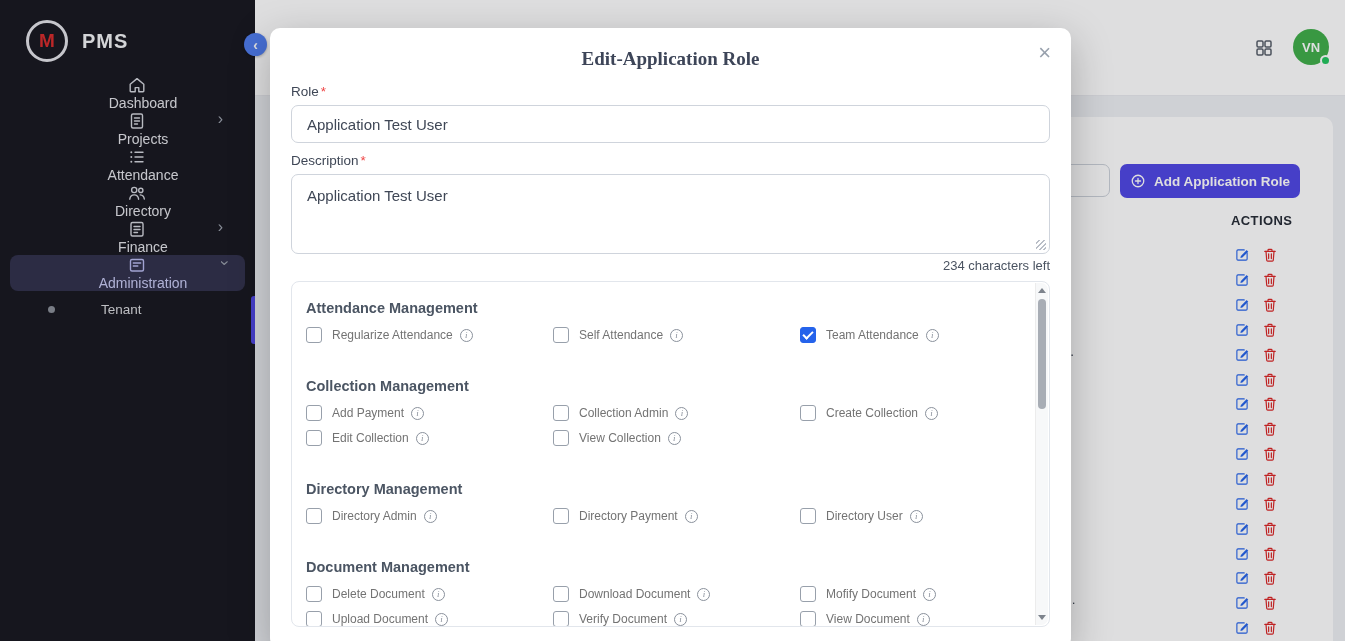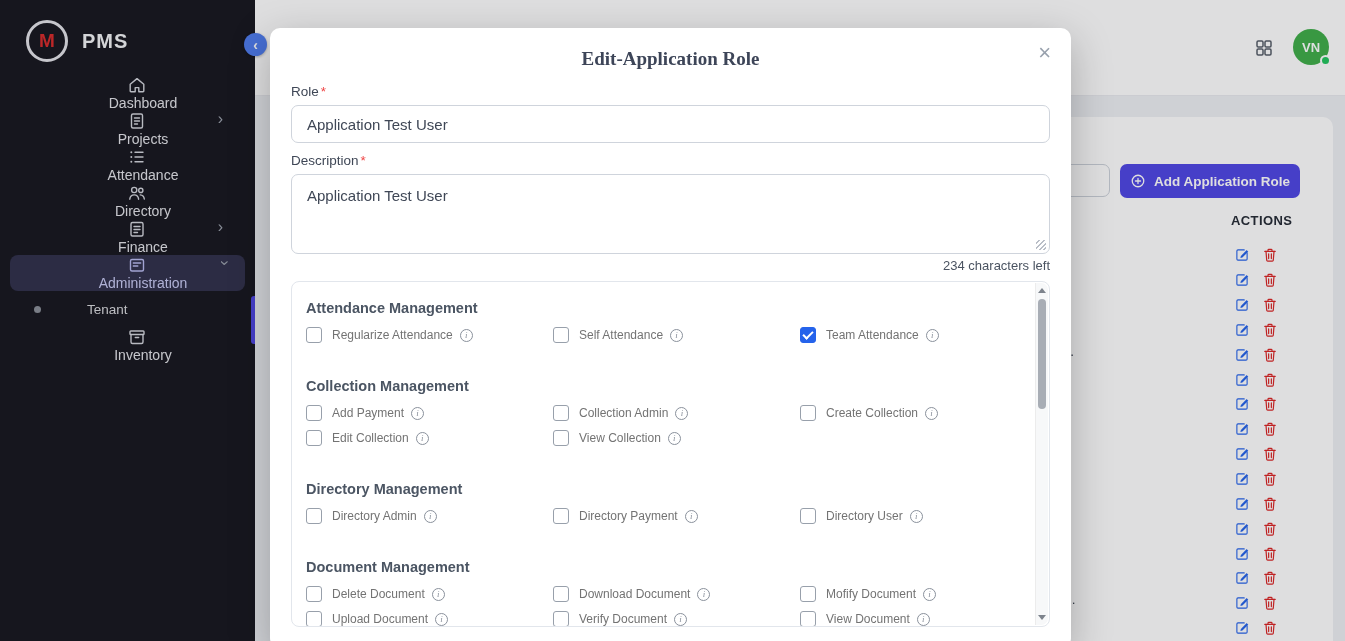--- a/index.html
+++ b/index.html
@@ -16,21 +16,21 @@
   .nav { margin-top:13px; }
   .nav-item { height:36px; display:flex; align-items:center; margin:0 10px; padding-left:18px;
     border-radius:8px; color:#e3e4e9; font-size:14px; position:relative; cursor:pointer;flex-direction:column; }
   .nav-item.active { background:#30304b; color:#c9cbf4; }
   .nicon { width:20px; height:20px; fill:none; stroke:#d3d5dc; stroke-width:1.4; stroke-linejoin:round; stroke-linecap:round; flex:none; }
   .active .nicon { stroke:#b9bbf0; }
   .fdot { fill:#d3d5dc; stroke:none; }
   .nlabel { margin-left:13px; }
   .chev { position:absolute; right:22px; color:#9aa0ab; font-size:16px; line-height:1; }
   .chev.down { transform:rotate(90deg); right:18px; }
-  .nav-child { height:36px; display:flex; align-items:center; padding-left:34px; font-size:13.5px; color:#d9dade; cursor:pointer; }
+  .nav-child { height:36px; display:flex; align-items:center; padding-left:48px; font-size:13.5px; color:#d9dade; cursor:pointer; }
   .dot { width:7px; height:7px; border-radius:50%; background:#8a8f98; margin-right:46px; flex:none; }
   .dot.blue { width:9px; height:9px; background:#4f46e5; margin-right:44px; }
   .active-rail { position:absolute; right:0; top:296px; width:4px; height:48px; background:#4f46e5; border-radius:3px 0 0 3px; }
   .collapse-btn { position:absolute; left:244px; top:33px; width:23px; height:23px; border-radius:50%;
     background:#4f7df0; color:#fff; display:flex; align-items:center; justify-content:center;
     font-size:14px; font-weight:700; z-index:15; box-shadow:0 1px 3px rgba(0,0,0,.3); cursor:pointer; }
 
   
   .topbar { position:absolute; left:255px; top:0; width:1090px; height:96px; background:#ffffff; border-bottom:1px solid #e9ebef; z-index:5; }
   .apps-icon { position:absolute; left:999px; top:38px; width:20px; height:20px; fill:none; stroke:#565d68; stroke-width:1.5; cursor:pointer; }
@@ -392,28 +392,20 @@
             <rect x="3.5" y="4.5" width="13" height="11.5" rx="1.5"></rect>
             <path d="M6.3 8h7.4M6.3 11h4.5"></path>
           </svg>
         <span class="nlabel">Administration</span>
         <span class="chev down">›</span>
       </div>
       <div class="nav-child">
         <span class="dot"></span>
         <span>Tenant</span>
       </div>
-      <div class="nav-item">
-        <svg class="nicon" viewBox="0 0 20 20">
-            <path d="M4 7.5V15a1.5 1.5 0 0 0 1.5 1.5h9A1.5 1.5 0 0 0 16 15V7.5"></path>
-            <rect x="3" y="4" width="14" height="3.5" rx="0.8"></rect>
-            <path d="M8.3 10.5h3.4"></path>
-          </svg>
-        <span class="nlabel">Inventory</span>
-      </div>
     </nav>
     <div class="active-rail"></div>
   </aside>
   <div class="collapse-btn">
     <span>‹</span>
   </div>
 
   <div class="overlay"></div>
 
   <div class="modal">

